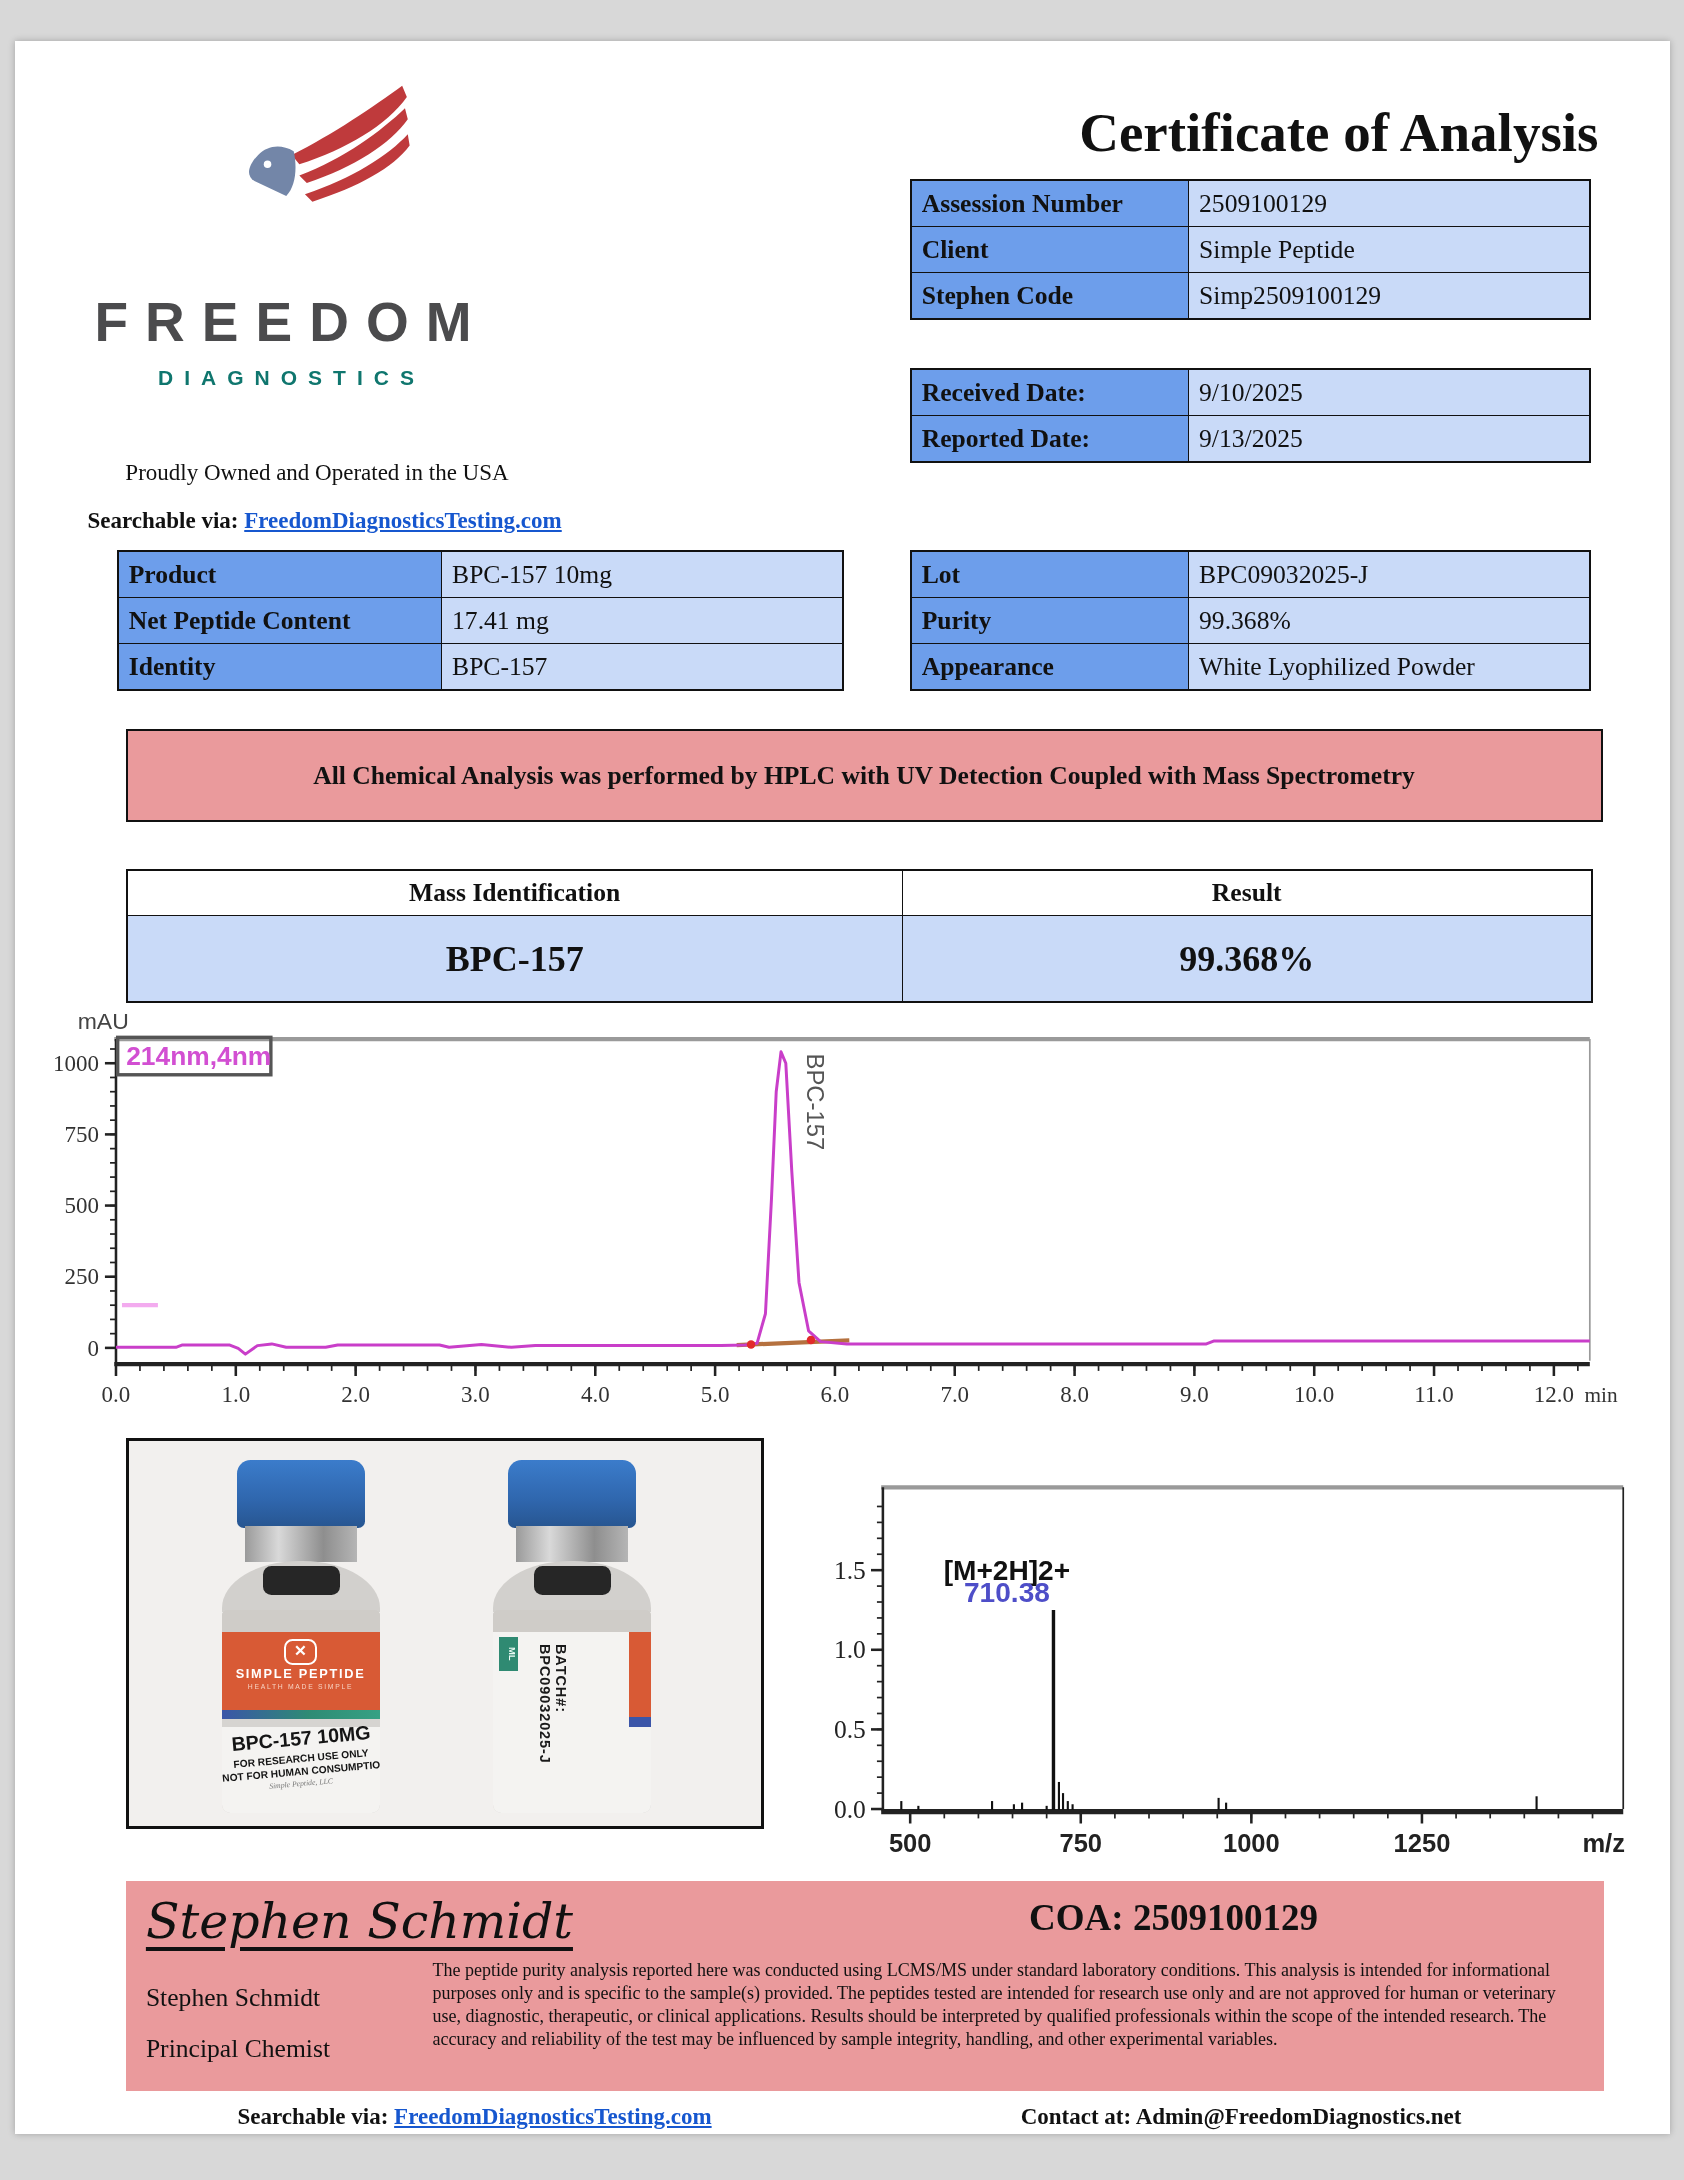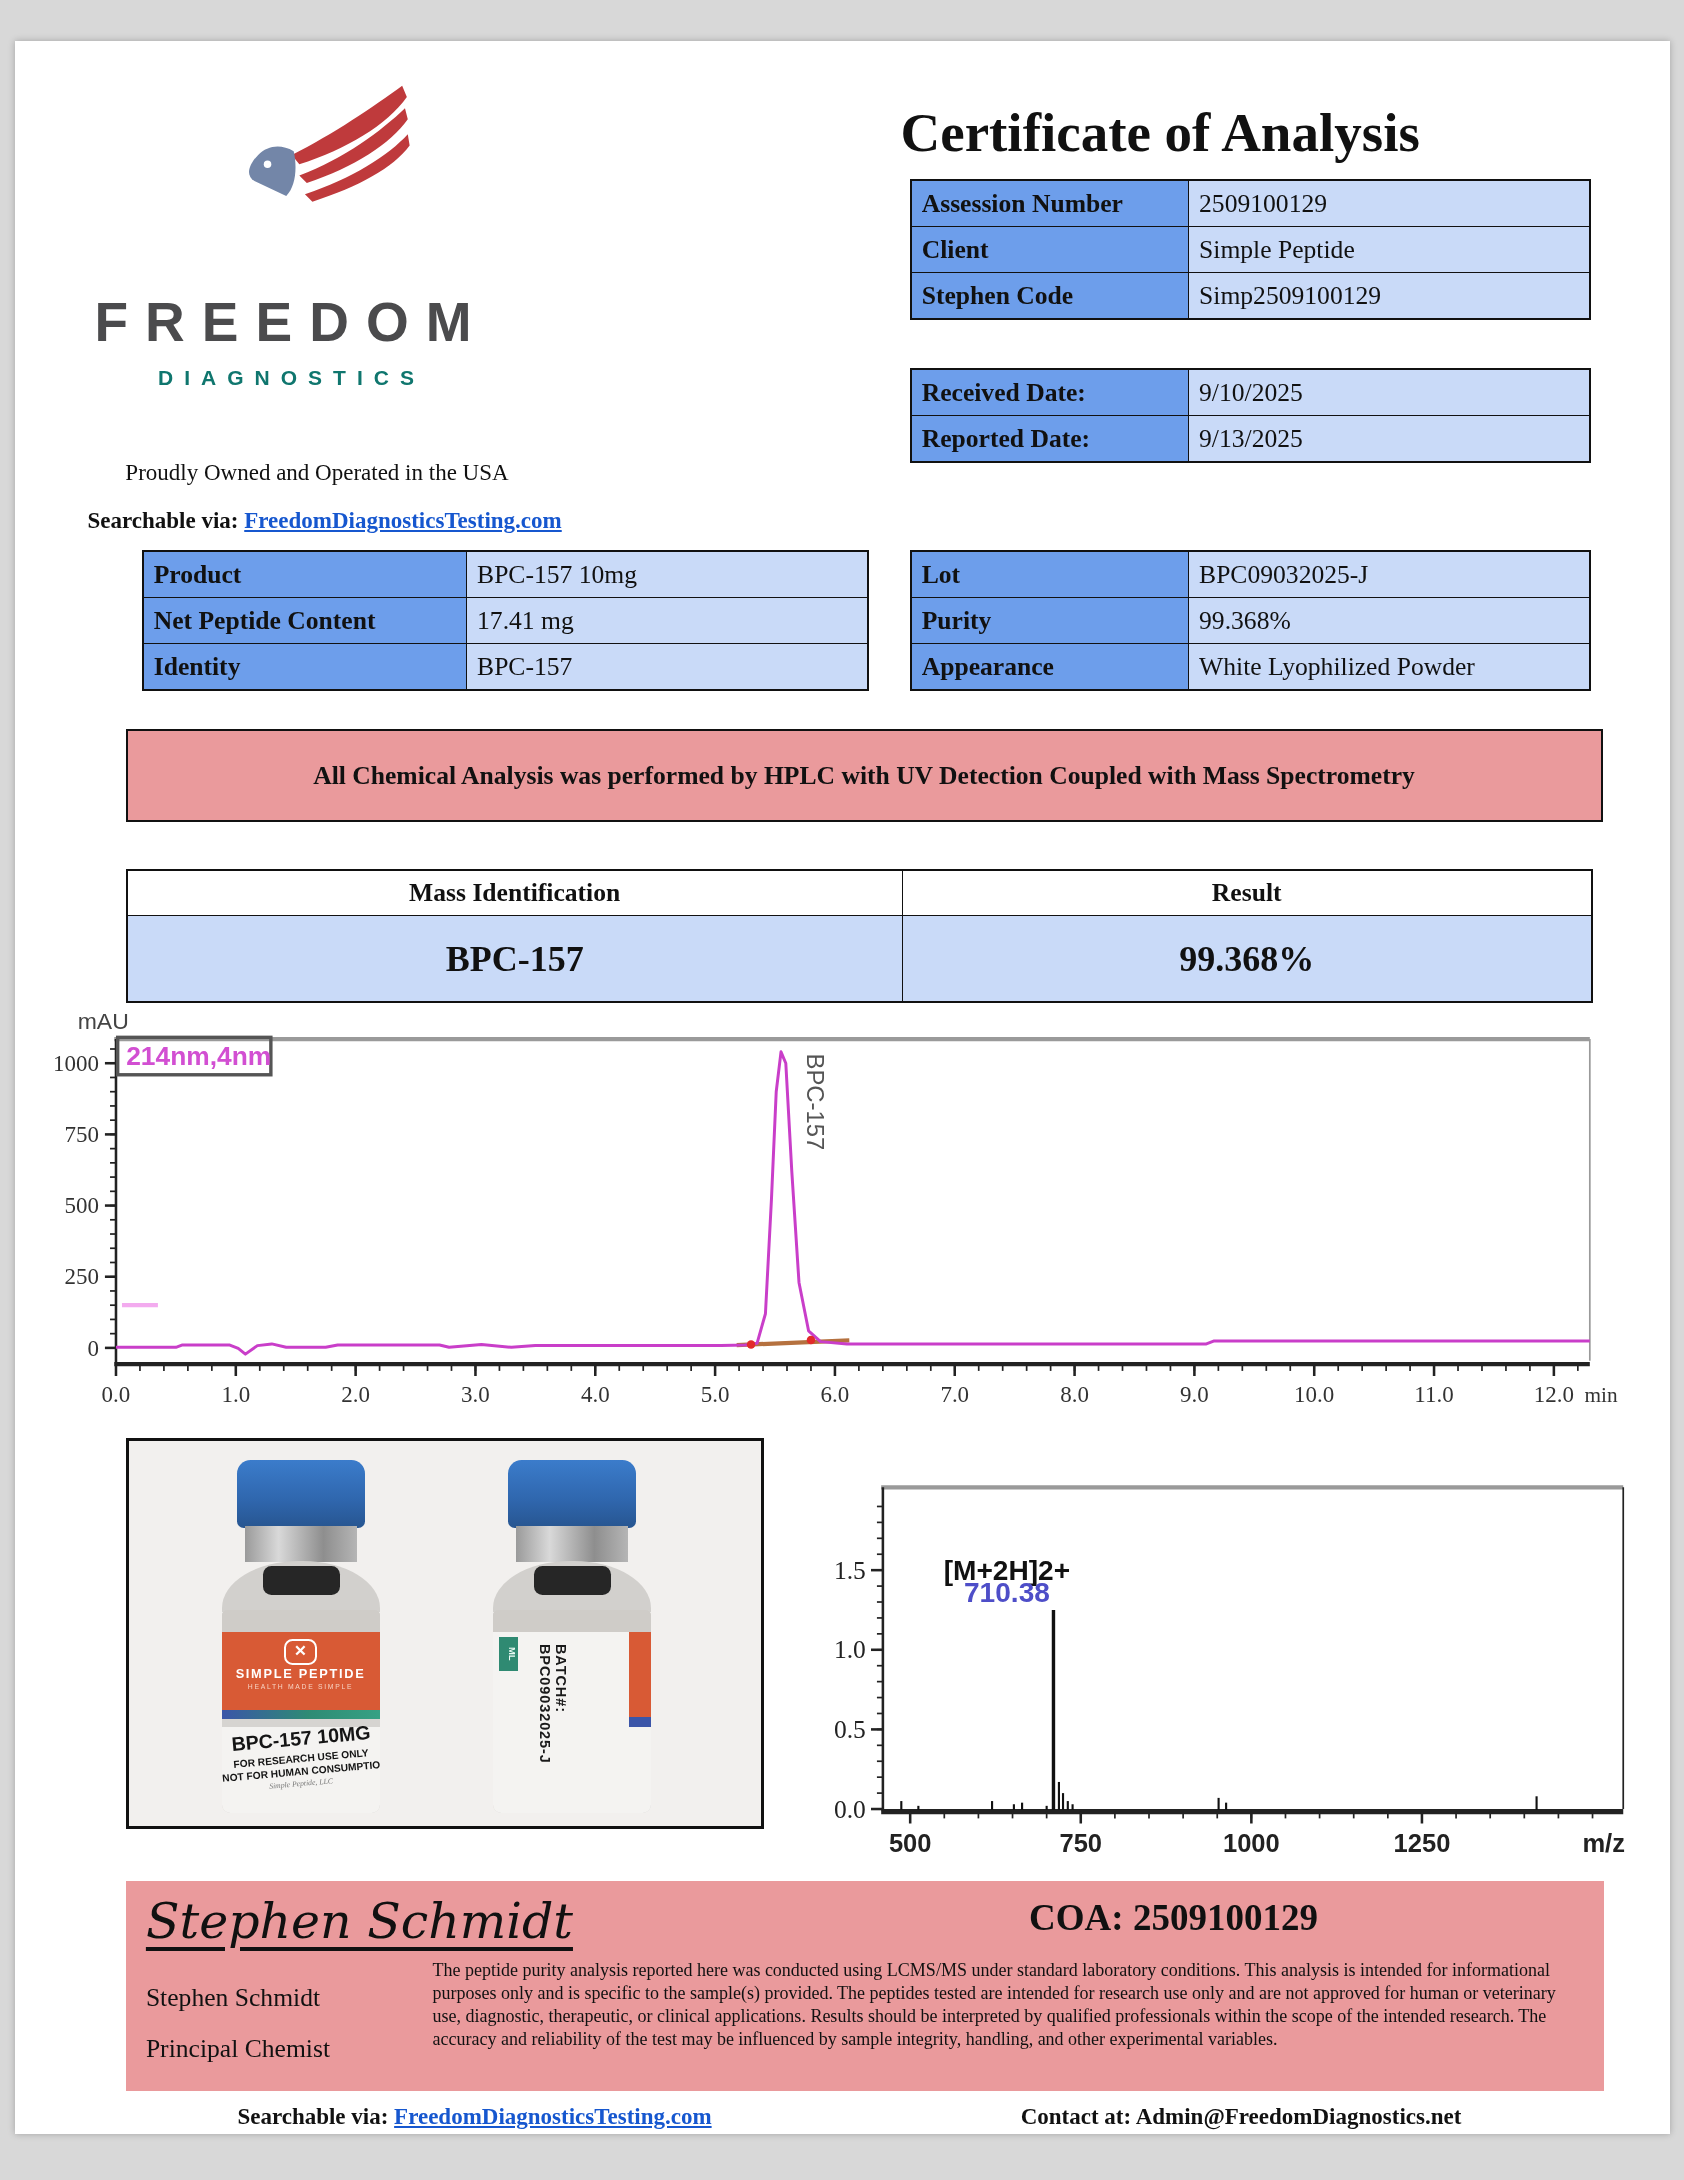--- a/index.html
+++ b/index.html
@@ -15,32 +15,32 @@
              letter-spacing:17px;color:#4b4b4d;white-space:nowrap;}
   .logo-sub{position:absolute;left:64px;top:325px;width:426px;text-align:center;
             font-family:"Liberation Sans",sans-serif;font-weight:bold;font-size:21px;
             letter-spacing:11px;color:#0f766e;white-space:nowrap;}
   .tagline{position:absolute;left:64px;top:419px;width:477px;text-align:center;
            font-weight:normal;font-size:23px;}
   .search-line{position:absolute;left:73px;top:467px;font-weight:bold;font-size:23px;white-space:nowrap;}
   .search-line a,.foot-left a{color:#1657cf;text-decoration:underline;font-weight:bold;}
 
   
-  .doc-title{position:absolute;left:886px;top:60px;width:698px;text-align:left;
+  .doc-title{position:absolute;left:886px;top:60px;width:698px;text-align:right;
              font-size:55px;font-weight:bold;white-space:nowrap;}
   table.tbl{border-collapse:collapse;table-layout:fixed;}
   table.tbl td{border:1.7px solid #111;font-size:25.6px;height:45px;padding:0 10.2px;overflow:hidden;white-space:nowrap;}
   table.tbl{border:2.6px solid #111;}
   td.lab{background:#6d9eeb;font-weight:bold;}
   td.val{background:#c9daf8;}
   .t-info{left:895px;top:138px;width:681px;}
   .t-info td.lab{width:256px;}
   .t-dates{left:895px;top:327px;width:681px;}
   .t-dates td.lab{width:256px;}
-  .t-prod{left:127px;top:509px;width:727px;font-family:Liberation Serif, serif;}
+  .t-prod{left:102px;top:509px;width:727px;font-family:Liberation Serif, serif;}
   .t-prod td.lab{width:302px;}
   .t-lot{left:895px;top:509px;width:681px;}
   .t-lot td.lab{width:256px;}
 
   
   .banner{position:absolute;left:111px;top:688px;width:1473px;height:89px;background:#ea9a9c;
           border:2.6px solid #111;display:flex;align-items:center;justify-content:center;}
   .banner span{font-weight:bold;font-size:25.6px;text-align:center;}
 
   

